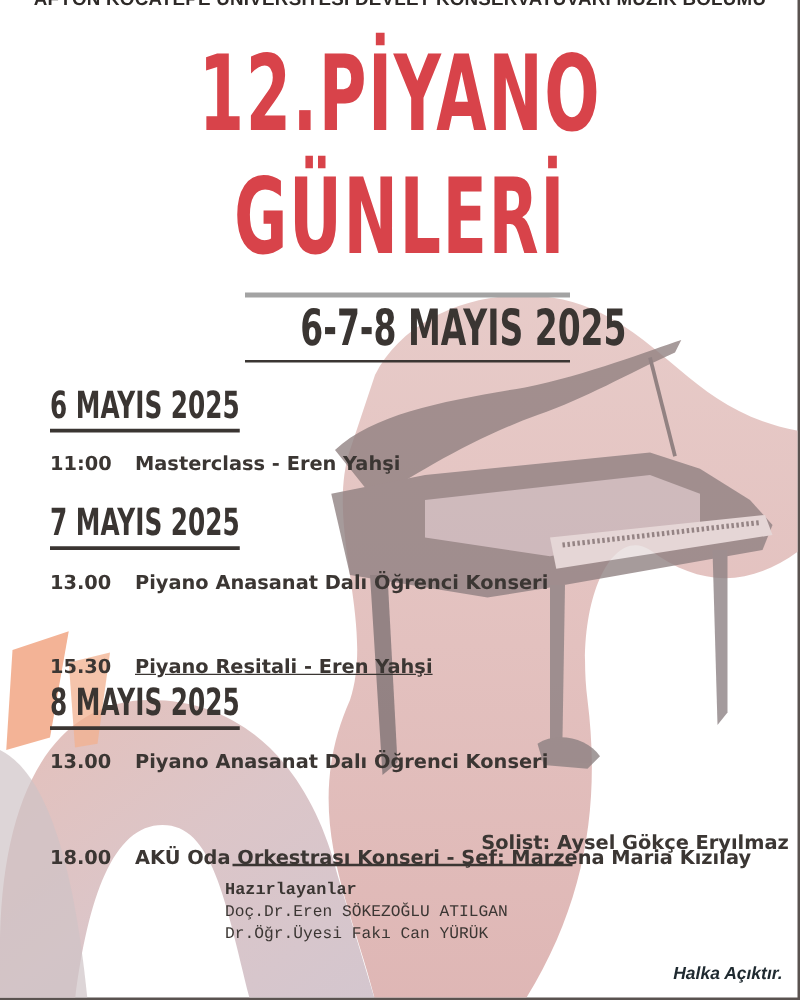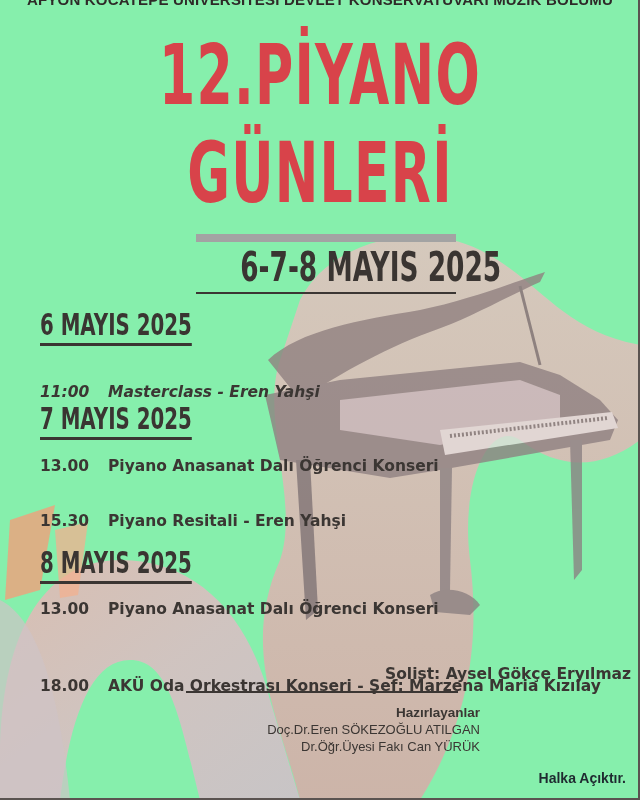--- a/index.html
+++ b/index.html
@@ -1,39 +1,39 @@
 <!DOCTYPE html>
 <html><head>
 <meta charset="utf-8">
 <style>
   html, body { margin: 0; padding: 0; }
   body { width: 640px; height: 800px; overflow: hidden; background: #efe4df; }
   .poster {
     position: relative; width: 640px; height: 800px; overflow: hidden;
-    background: #86efac;
+    background: #ffffff;
     border-right: 2px solid #5a5350; border-bottom: 2px solid #5a5350;
     box-sizing: border-box;
     font-family: "DejaVu Sans", sans-serif; color: #3b3633;
   }
   .bg { position: absolute; inset: 0; z-index: 0; }
   .header-line {
     position: absolute; top: -9px; left: 0; width: 640px; text-align: center;
     font-family: "Liberation Sans", sans-serif; font-weight: bold; font-size: 15px;
     color: #2e2a28; letter-spacing: 0.2px; white-space: nowrap; z-index: 2;
   }
   .title {
     position: absolute; left: 0; width: 640px; text-align: center; z-index: 2;
     font-family: "DejaVu Sans", sans-serif; font-weight: bold; color: #d8434a;
     transform: scaleX(0.62); transform-origin: center; letter-spacing: 2px;
   }
   .title.l1 { top: 30px; font-size: 84px; line-height: 90px; }
   .title.l2 { top: 128px; font-size: 84px; line-height: 90px; }
   .dates-wrap {
     position: absolute; top: 234px; left: 196px; width: 260px; z-index: 2;
-    border-top: 8px solid #a3a3a3; border-bottom: 2px solid #3b3633;
+    border-top: 4px solid #a3a3a3; border-bottom: 2px solid #3b3633;
     text-align: right;
   }
   .dates {
     display: block; font-family: "DejaVu Sans", sans-serif; font-weight: bold;
     font-size: 40px; line-height: 50px; color: #3a3532;
     transform: scaleX(0.66); transform-origin: center; white-space: nowrap;
   }
   .day {
     position: absolute; left: 40px; z-index: 2;
   }
@@ -49,27 +49,27 @@
   }
   .event .time { display: inline-block; width: 68px; }
   .soloist {
     position: absolute; left: 385px; top: 640px; z-index: 2; white-space: nowrap;
     font-family: "DejaVu Sans", sans-serif; font-weight: bold; font-size: 15.5px; color: #3b3633;
   }
   .prep-rule {
     position: absolute; top: 691px; left: 186px; width: 272px; border-top: 2px solid #3b3633; z-index: 2;
   }
   .prep {
-    position: absolute; top: 704px; left: 180px; width: 300px; text-align: right; z-index: 2;
-    font-family: Liberation Sans, sans-serif; font-size: 13px; color: #3b3633; line-height: 17px;
+    position: absolute; top: 704px; left: 180px; width: 300px; text-align: left; z-index: 2;
+    font-family: Liberation Mono, monospace; font-size: 13px; color: #3b3633; line-height: 17px;
   }
   .prep .ttl { font-weight: bold; font-size: 13.5px; }
   .open {
     position: absolute; right: 12px; bottom: 12px; z-index: 2;
-    font-family: "Liberation Sans", sans-serif; font-weight: bold; 
+    font-family: "Liberation Sans", sans-serif; font-weight: bold; font-style: italic;
     font-size: 14px; color: #1f2a30;
   }
 </style>
 </head>
 <body>
 
 <div class="poster">
 
   <svg class="bg" width="640" height="800" viewBox="0 0 640 800">
     <defs>
@@ -119,31 +119,31 @@
   <div class="title l1">12.PİYANO</div>
   <div class="title l2">GÜNLERİ</div>
 
   <div class="dates-wrap">
     <span class="dates">6-7-8 MAYIS 2025</span>
   </div>
 
   <div class="day" style="top:308px;">
     <span class="day-head">6 MAYIS 2025</span>
   </div>
-  <div class="event" style="top:383px;font-style:italic;">
+  <div class="event" style="top:362px;">
     <span class="time">11:00</span><span>Masterclass - Eren Yahşi</span>
   </div>
 
   <div class="day" style="top:402px;text-align:right;">
     <span class="day-head">7 MAYIS 2025</span>
   </div>
   <div class="event" style="top:457px;">
     <span class="time">13.00</span><span>Piyano Anasanat Dalı Öğrenci Konseri</span>
   </div>
-  <div class="event" style="top:512px;">
+  <div class="event" style="top:524px;text-decoration:underline;">
     <span class="time">15.30</span><span>Piyano Resitali - Eren Yahşi</span>
   </div>
 
   <div class="day" style="top:546px;">
     <span class="day-head">8 MAYIS 2025</span>
   </div>
   <div class="event" style="top:600px;">
     <span class="time">13.00</span><span>Piyano Anasanat Dalı Öğrenci Konseri</span>
   </div>
   <div class="event" style="top:642px;margin-top:35px;">

